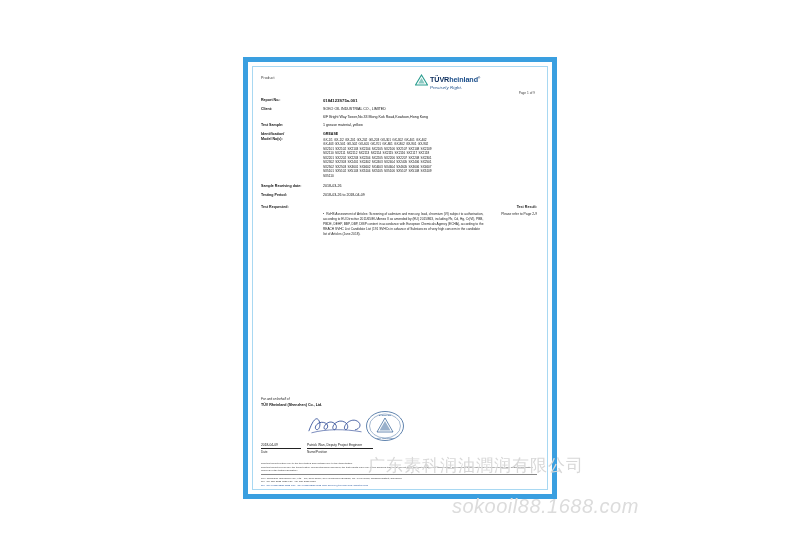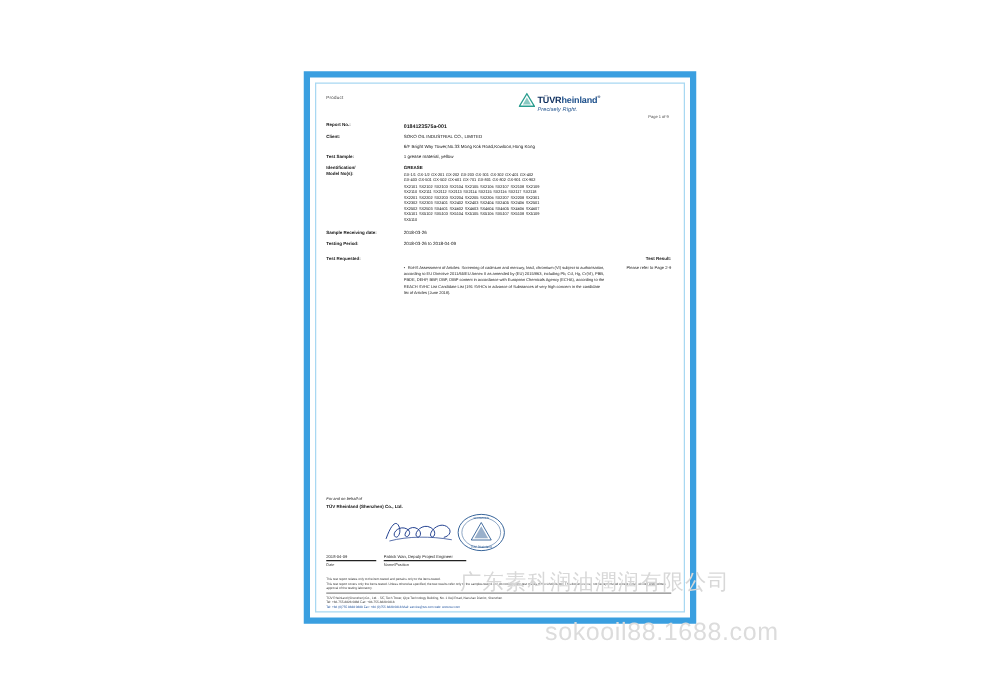--- a/index.html
+++ b/index.html
@@ -254,27 +254,28 @@
     left: 368px;
     top: 454px;
     font-size: 17px;
     color: #d8d8d8;
     font-family: "DejaVu Sans", sans-serif;
     letter-spacing: 1px;
     white-space: nowrap;
   }
   .wm-url {
     position: absolute;
-    left: 436px;
+    left: 452px;
     top: 495px;
     font-size: 20px;
     color: #dcdcdc;
     font-family: "Liberation Sans", sans-serif;
     letter-spacing: .5px;
     white-space: nowrap;
+    font-style: italic;
   }
 </style>
 </head>
 <body>
 
 <div class="page-frame">
   <div class="page-frame-inner">
     <div class="doc">
 
       <div class="hdr-product">Product</div>

